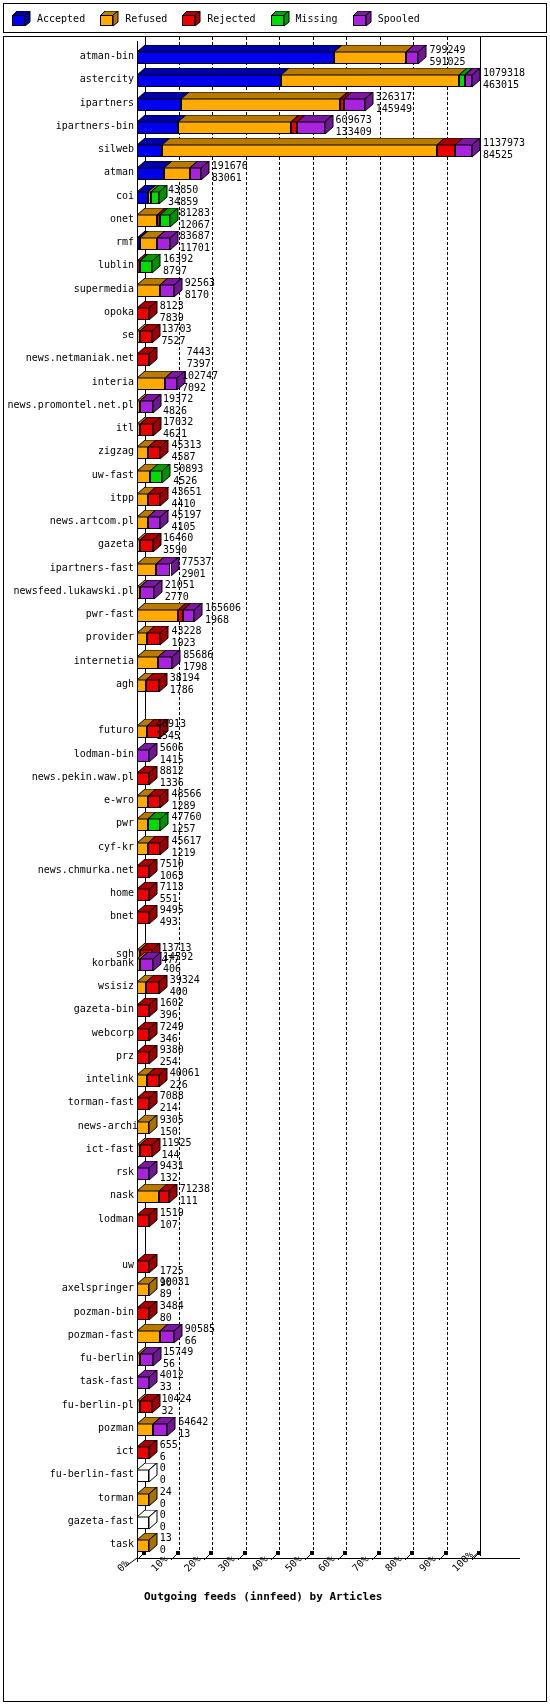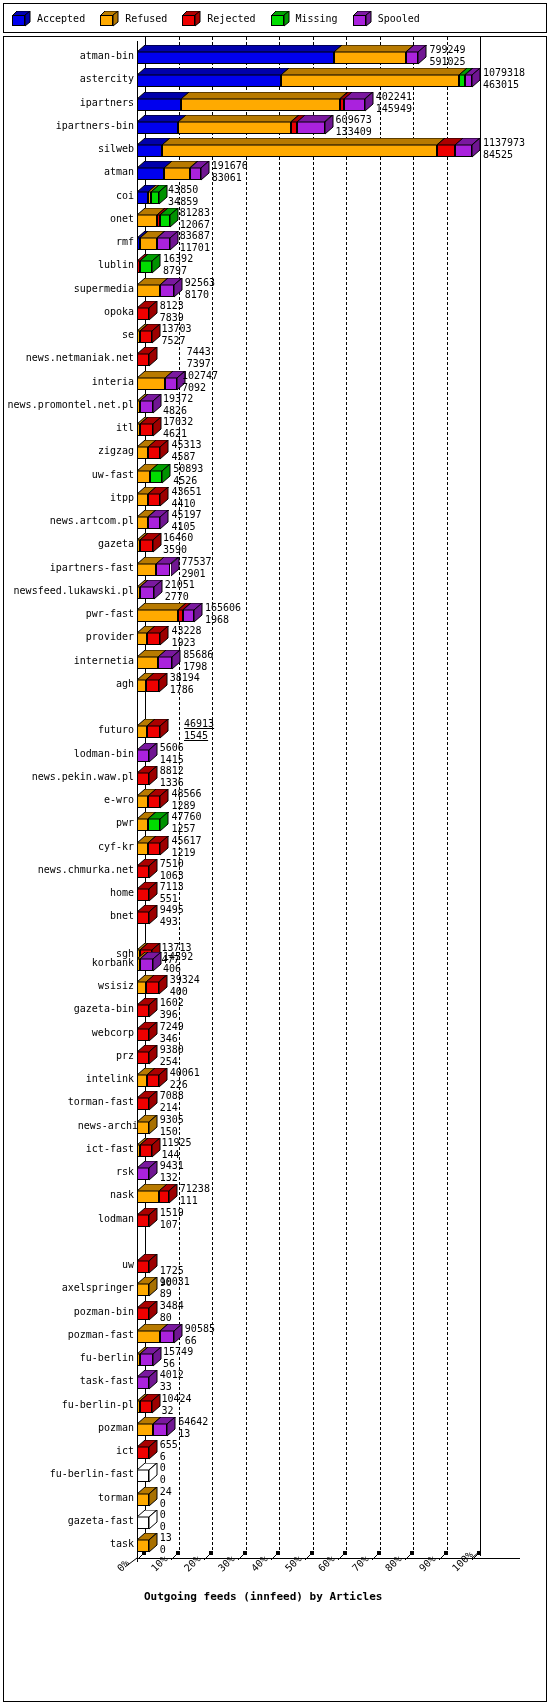--- a/index.html
+++ b/index.html
@@ -215,21 +215,21 @@
             </svg>
             <div style="position: absolute; left: 207.298px; top: 6px; width: 20.502px; height: 13px; background: rgb(170, 34, 221); border: 1px solid rgb(0, 0, 0); box-sizing: border-box;"></div>
             <svg width="29.502000000000002" height="8" style="position: absolute; left: 207.298px; top: 0px;">
               <polygon points="0,7 8,0 28.502000000000002,0 20.502000000000002,7" fill="#7a189f" stroke="#000" stroke-width="1"></polygon>
             </svg>
             <svg width="10" height="21" style="position: absolute; left: 227.8px; top: 0px;">
               <polygon points="0,7 8,0 8,12 0,19" fill="#701692" stroke="#000" stroke-width="1"></polygon>
             </svg>
           </div>
           <div class="vals" style="left: 371.8px; top: 0px;">
-            <span class="v1">402241</span>
+            <span class="v1">326317</span>
             <span class="v2">145949</span>
           </div>
         </div>
         <div class="row" style="top: 77.75px; width: 542px;">
           <div class="ylabel" style="width: 130px; left: 0px;">ipartners-bin</div>
           <div class="bar3d" style="left: 133px; top: 0px; width: 195.6px;">
             <div style="position: absolute; left: 0px; top: 6px; width: 41.272px; height: 13px; background: rgb(0, 0, 238); border: 1px solid rgb(0, 0, 0); box-sizing: border-box;"></div>
             <svg width="50.272" height="8" style="position: absolute; left: 0px; top: 0px;">
               <polygon points="0,7 8,0 49.272,0 41.272,7" fill="#0000ab" stroke="#000" stroke-width="1"></polygon>
             </svg>
@@ -762,21 +762,21 @@
               <polygon points="0,7 8,0 17.849,0 9.849,7" fill="#b87a00" stroke="#000" stroke-width="1"></polygon>
             </svg>
             <div style="position: absolute; left: 9.849px; top: 6px; width: 13.601px; height: 13px; background: rgb(238, 0, 0); border: 1px solid rgb(0, 0, 0); box-sizing: border-box;"></div>
             <svg width="22.601" height="8" style="position: absolute; left: 9.849px; top: 0px;">
               <polygon points="0,7 8,0 21.601,0 13.600999999999999,7" fill="#ab0000" stroke="#000" stroke-width="1"></polygon>
             </svg>
             <svg width="10" height="21" style="position: absolute; left: 23.45px; top: 0px;">
               <polygon points="0,7 8,0 8,12 0,19" fill="#9d0000" stroke="#000" stroke-width="1"></polygon>
             </svg>
           </div>
-          <div class="vals" style="left: 180px; top: 0px; text-decoration: underline;">
+          <div class="vals" style="left: 152px; top: 0px;">
             <span class="v1">46913</span>
             <span class="v2">1545</span>
           </div>
         </div>
         <div class="row" style="top: 705.5px; width: 542px;">
           <div class="ylabel" style="width: 130px; left: 0px;">lodman-bin</div>
           <div class="bar3d" style="left: 133px; top: 0px; width: 19.725px;">
             <div style="position: absolute; left: 0px; top: 6px; width: 11.725px; height: 13px; background: rgb(170, 34, 221); border: 1px solid rgb(0, 0, 0); box-sizing: border-box;"></div>
             <svg width="20.725" height="8" style="position: absolute; left: 0px; top: 0px;">
               <polygon points="0,7 8,0 19.725,0 11.725,7" fill="#7a189f" stroke="#000" stroke-width="1"></polygon>

